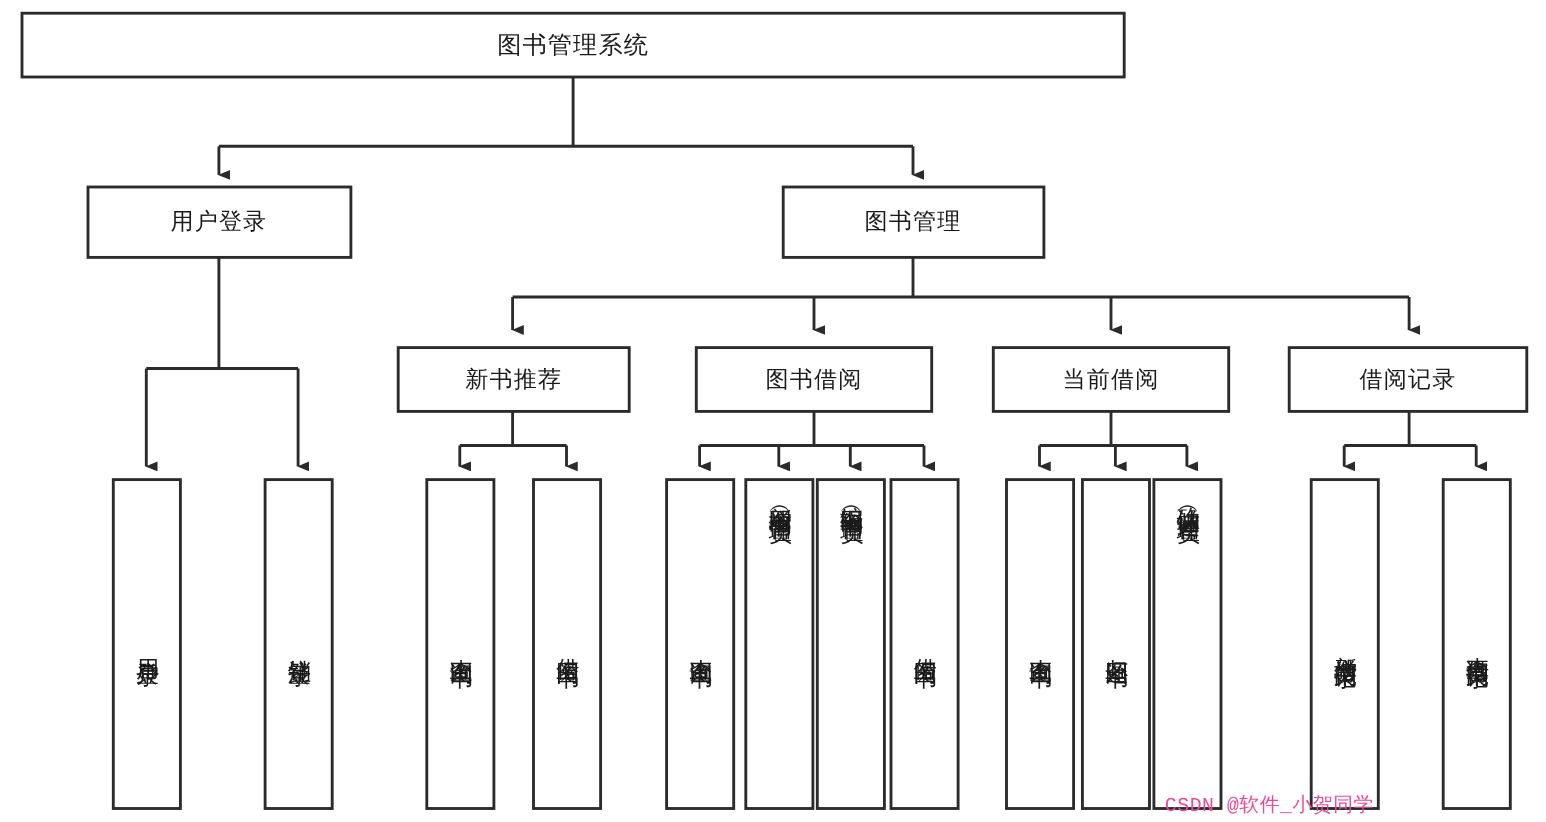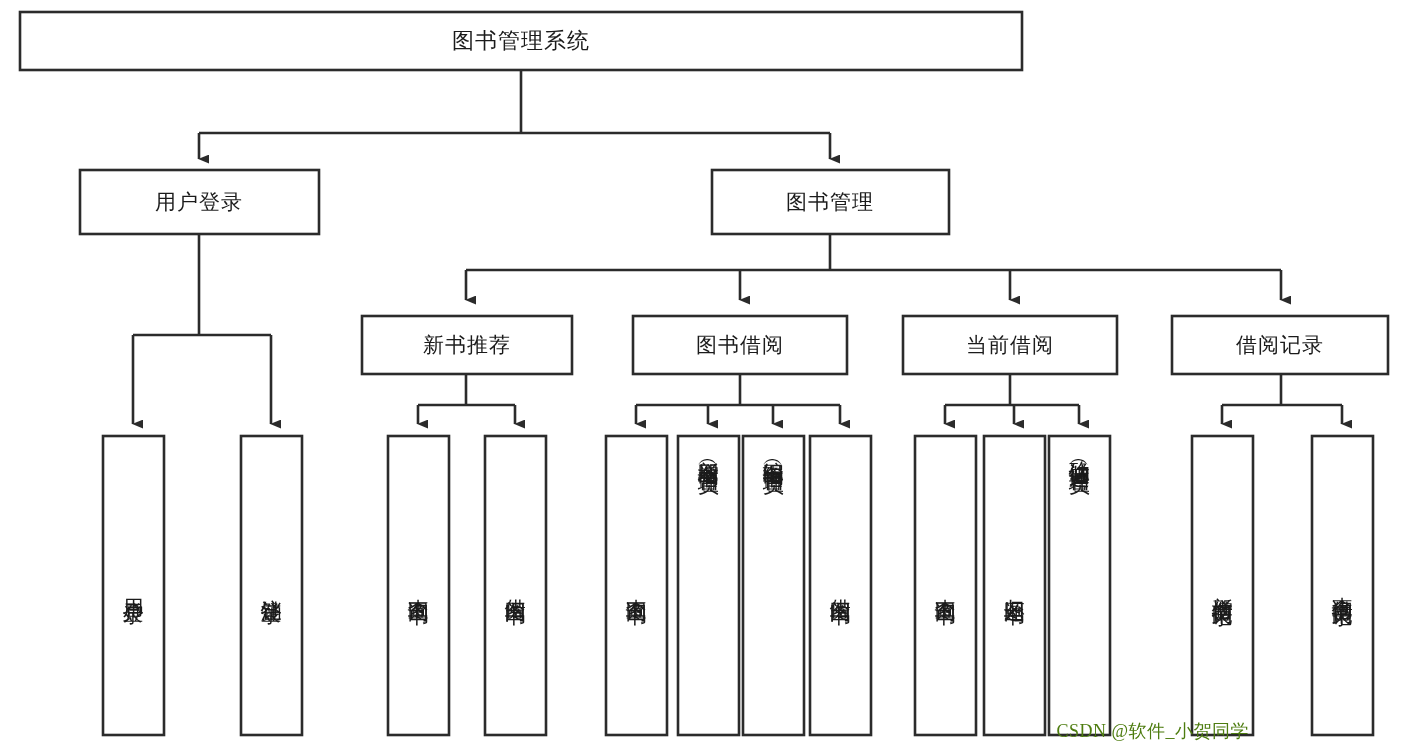--- a/index.html
+++ b/index.html
@@ -64,23 +64,23 @@
     color: #1b1b1b;
     line-height: 1.12;
     letter-spacing: 2px;
     white-space: nowrap;
     text-align: center;
   }
   #watermark {
     position: absolute;
     right: 8px;
     bottom: 4px;
-    font-family: Liberation Serif, serif;
+    font-family: Liberation Mono, monospace;
     font-size: 18px;
-    color: #4d7c0f;
+    color: #ec4899;
     letter-spacing: 0.5px;
     white-space: nowrap;
   }
 </style>
 </head>
 <body>
 
 <div id="diagram-root">
 
   <svg id="flow-svg" viewBox="0 0 1405 747">

